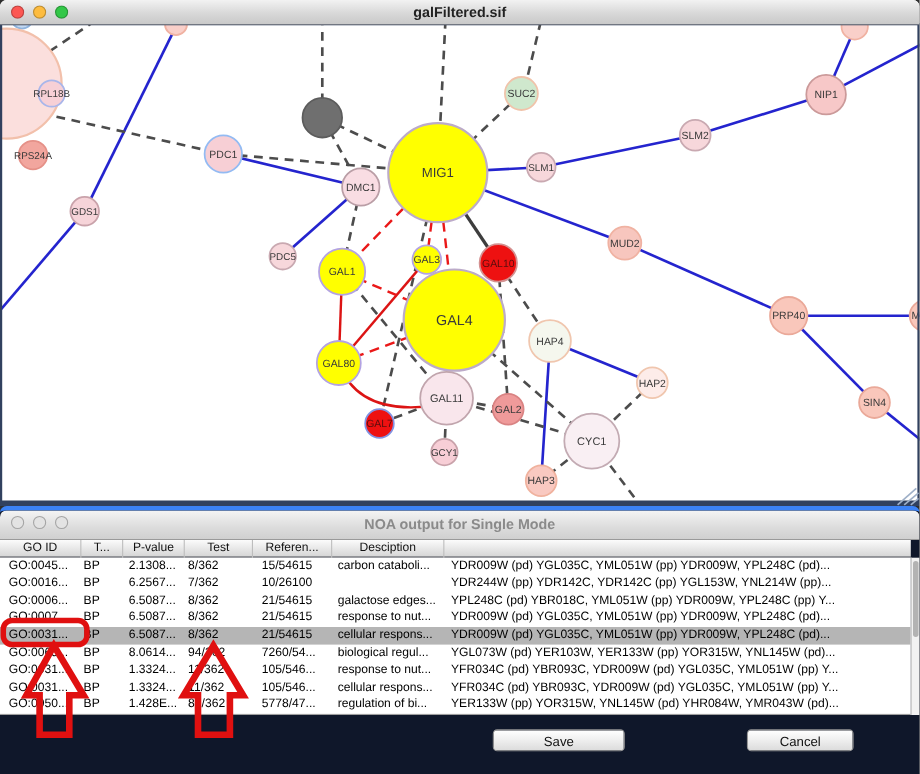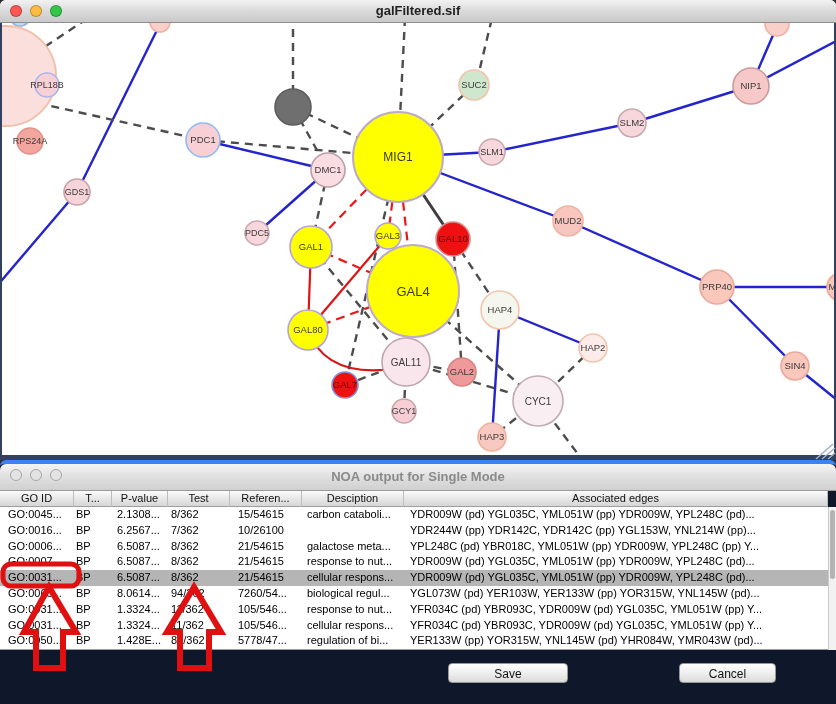--- a/index.html
+++ b/index.html
@@ -185,21 +185,20 @@
     </div>
     <div class="title">NOA output for Single Mode</div>
   </div>
   <div class="thead" id="thead">
       <div class="th" style="width: 74px;">GO ID</div>
       <div class="th" style="width: 38px;">T...</div>
       <div class="th" style="width: 56px;">P-value</div>
       <div class="th" style="width: 62px;">Test</div>
       <div class="th" style="width: 72px;">Referen...</div>
       <div class="th" style="width: 102px;">Desciption</div>
-      <div class="th" style="width: 424px;">Associated edges</div>
     </div>
   <div class="tbody" id="tbody">
       <div class="tr">
         <div class="td" style="width: 74px; padding-left: 8px;">GO:0045...</div>
         <div class="td" style="width: 38px; padding-left: 2px;">BP</div>
         <div class="td" style="width: 56px; padding-left: 5px;">2.1308...</div>
         <div class="td" style="width: 62px; padding-left: 3px;">8/362</div>
         <div class="td" style="width: 72px; padding-left: 8px;">15/54615</div>
         <div class="td" style="width: 102px; padding-left: 5px;">carbon cataboli...</div>
         <div class="td" style="width: 424px; padding-left: 6px;">YDR009W (pd) YGL035C, YML051W (pp) YDR009W, YPL248C (pd)...</div>
@@ -212,21 +211,21 @@
         <div class="td" style="width: 72px; padding-left: 8px;">10/26100</div>
         <div class="td" style="width: 102px; padding-left: 5px; margin-top: 35px;">protein import i...</div>
         <div class="td" style="width: 424px; padding-left: 6px;">YDR244W (pp) YDR142C, YDR142C (pp) YGL153W, YNL214W (pp)...</div>
       </div>
       <div class="tr">
         <div class="td" style="width: 74px; padding-left: 8px;">GO:0006...</div>
         <div class="td" style="width: 38px; padding-left: 2px;">BP</div>
         <div class="td" style="width: 56px; padding-left: 5px;">6.5087...</div>
         <div class="td" style="width: 62px; padding-left: 3px;">8/362</div>
         <div class="td" style="width: 72px; padding-left: 8px;">21/54615</div>
-        <div class="td" style="width: 102px; padding-left: 5px;">galactose meta...</div>
+        <div class="td" style="width: 102px; padding-left: 5px;">galactose edges...</div>
         <div class="td" style="width: 424px; padding-left: 6px;">YPL248C (pd) YBR018C, YML051W (pp) YDR009W, YPL248C (pp) Y...</div>
       </div>
       <div class="tr">
         <div class="td" style="width: 74px; padding-left: 8px;">GO:0007...</div>
         <div class="td" style="width: 38px; padding-left: 2px;">BP</div>
         <div class="td" style="width: 56px; padding-left: 5px;">6.5087...</div>
         <div class="td" style="width: 62px; padding-left: 3px;">8/362</div>
         <div class="td" style="width: 72px; padding-left: 8px;">21/54615</div>
         <div class="td" style="width: 102px; padding-left: 5px;">response to nut...</div>
         <div class="td" style="width: 424px; padding-left: 6px;">YDR009W (pd) YGL035C, YML051W (pp) YDR009W, YPL248C (pd)...</div>

